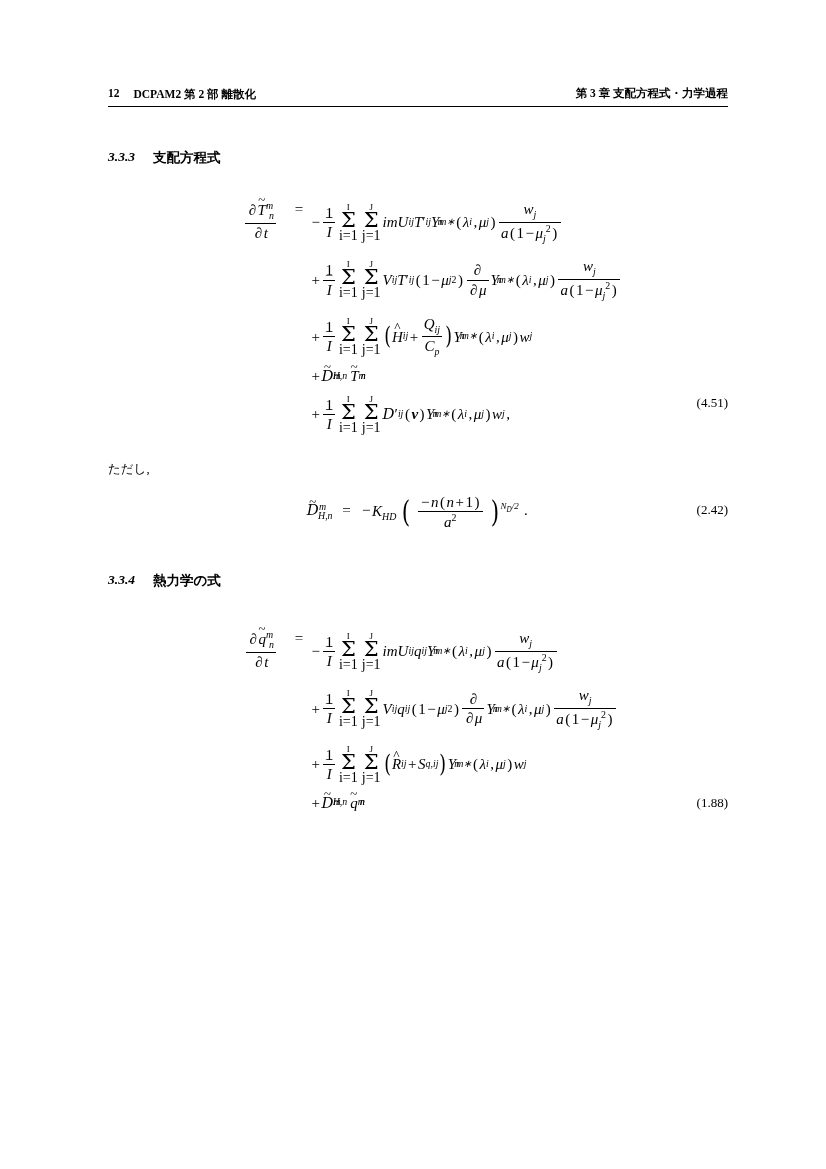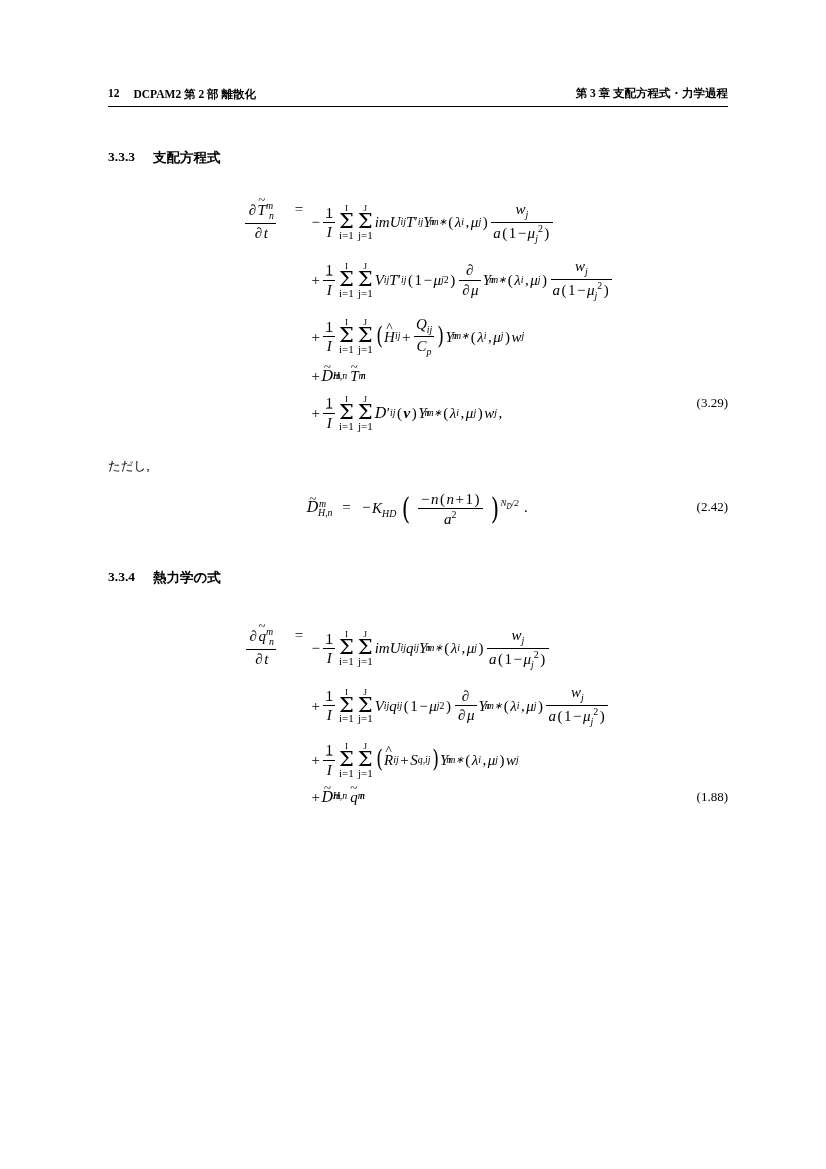--- a/index.html
+++ b/index.html
@@ -43,21 +43,21 @@
   .runhead-right { font-weight: bold; }
 
   
   .section-head {
     font-size: 13.5px;
     font-weight: bold;
     margin-top: 42px;
     display: flex;
     gap: 18px;
   }
-  .section-head .num { letter-spacing: 0; }
+  .section-head .num { letter-spacing: 0; font-style: italic; }
 
   
   .eqblock {
     margin-top: 34px;
     position: relative;
     width: 100%;
   }
   .eqrow {
     display: flex;
     align-items: flex-start;
@@ -116,21 +116,21 @@
   .sum {
     display: inline-flex;
     flex-direction: column;
     align-items: center;
     vertical-align: middle;
     margin: 0 2px;
     line-height: 1;
   }
   .sum .sigma { font-size: 21px; line-height: 0.9; font-family: "DejaVu Serif", serif; }
   .sum .sup { font-size: 9px; margin-bottom: -1px; }
-  .sum .sub { font-size: 11px; margin-top: -1px; }
+  .sum .sub { font-size: 14px; margin-top: -1px; }
 
   sup.sp { font-size: 0.66em; vertical-align: super; font-style: italic; }
   sub.sb { font-size: 0.66em; vertical-align: sub; font-style: italic; }
   sup.spn { font-size: 0.66em; vertical-align: super; font-style: normal; }
 
   .paren-big {
     font-size: 24px;
     font-family: "DejaVu Serif", serif;
     display: inline-block;
     transform: scaleX(0.72);
@@ -391,21 +391,21 @@
             <span class="mi">λ</span>
             <sub class="sb">i</sub>
             <span class="mo">,</span>
             <span class="mi">μ</span>
             <sub class="sb">j</sub>
             <span class="mo">)</span>
             <span class="mi">w</span>
             <sub class="sb">j</sub>
             <span class="mo">,</span>
         </div>
-        <div class="eqnum">(3.29)</div>
+        <div class="eqnum">(4.51)</div>
       </div>
     </div>
 
     <div class="note-line">ただし,</div>
 
     <div class="eq-standalone">
       <div class="math">
         <span class="tilde-wrap"><span class="tld">~</span><span class="scr">D</span></span><sup class="sp">m</sup><sub class="sb" style="margin-left:-8px">H,n</sub>
         <span class="mo" style="padding:0 6px">=</span>
         <span class="mo">−</span><span class="mi">K</span><sub class="sb">HD</sub>

